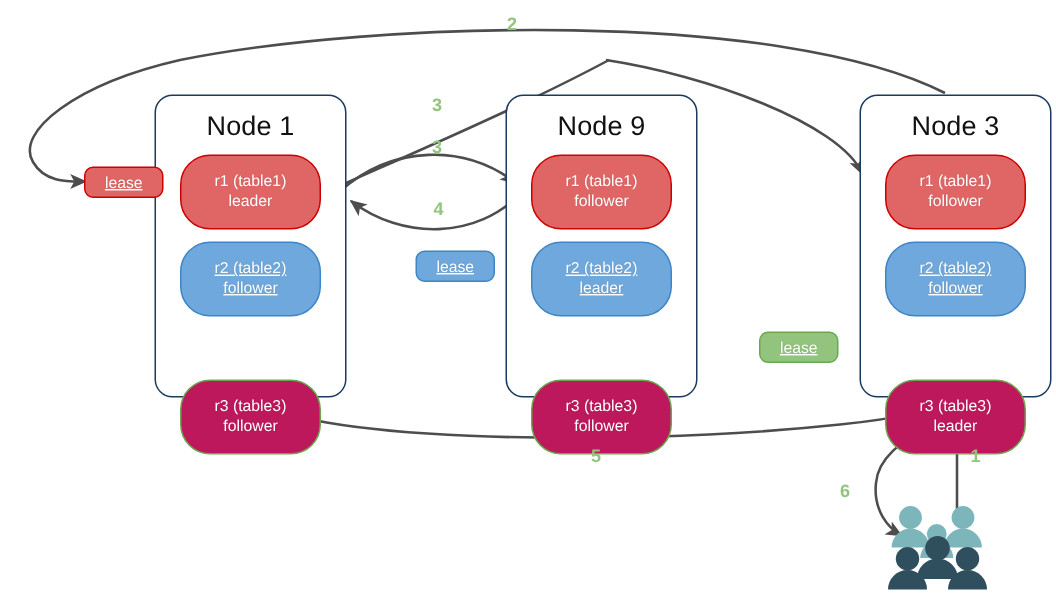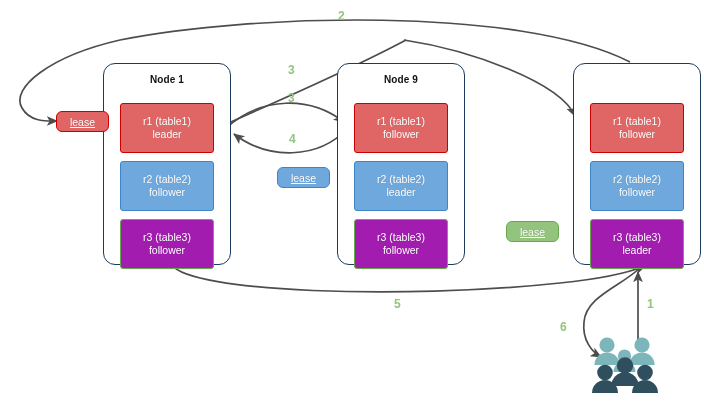--- a/index.html
+++ b/index.html
@@ -31,45 +31,45 @@
     border: 1.4px solid #1b3a5c;
     border-radius: 12px;
     background: #ffffff;
   }
   .node-title {
     position: absolute;
     left: 0;
     right: 0;
     top: 10px;
     text-align: center;
-    font-size: 10px;
-    font-weight: bold;
+    font-size: 18px;
+    font-weight: normal;
     color: #111111;
     letter-spacing: 0.1px;
   }
   .replica {
     position: absolute;
     box-sizing: border-box;
     left: 16px;
     right: 16px;
     height: 50px;
-    border-radius: 3px;
+    border-radius: 20px;
     display: flex;
     flex-direction: column;
     align-items: center;
     justify-content: center;
     line-height: 1.22;
     font-size: 10.5px;
     color: #ffffff;
     text-shadow: 0 0 1px rgba(0,0,0,0.18);
   }
   .replica .ln { display: block; }
   .rep-r1 { background: #e06666; border: 1.4px solid #cc0000; }
-  .rep-r2 { background: #6fa8dc; border: 1.4px solid #3d85c6; }
-  .rep-r3 { background: #a21caf; border: 1.4px solid #6aa84f; }
+  .rep-r2 { background: #6fa8dc; border: 1.4px solid #3d85c6; text-decoration: underline; }
+  .rep-r3 { background: #be185d; border: 1.4px solid #6aa84f; margin-top: 34px; }
   .rep-1 { top: 39px; }
   .rep-2 { top: 97px; }
   .rep-3 { top: 155px; }
 
   .lease-box {
     position: absolute;
     box-sizing: border-box;
     border-radius: 6px;
     display: flex;
     align-items: center;
@@ -153,20 +153,21 @@
       <span class="ln">r2 (table2)</span>
       <span class="ln">leader</span>
     </div>
     <div class="replica rep-r3 rep-3">
       <span class="ln">r3 (table3)</span>
       <span class="ln">follower</span>
     </div>
   </div>
 
   <div class="node-box" style="left:573px; top:63px; width:128px; height:202px;">
+    <div class="node-title">Node 3</div>
 
     <div class="replica rep-r1 rep-1">
       <span class="ln">r1 (table1)</span>
       <span class="ln">follower</span>
     </div>
     <div class="replica rep-r2 rep-2">
       <span class="ln">r2 (table2)</span>
       <span class="ln">follower</span>
     </div>
     <div class="replica rep-r3 rep-3">

